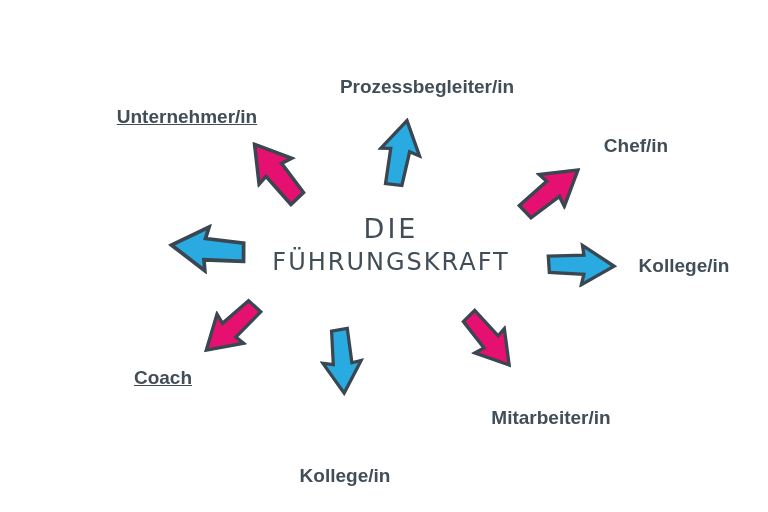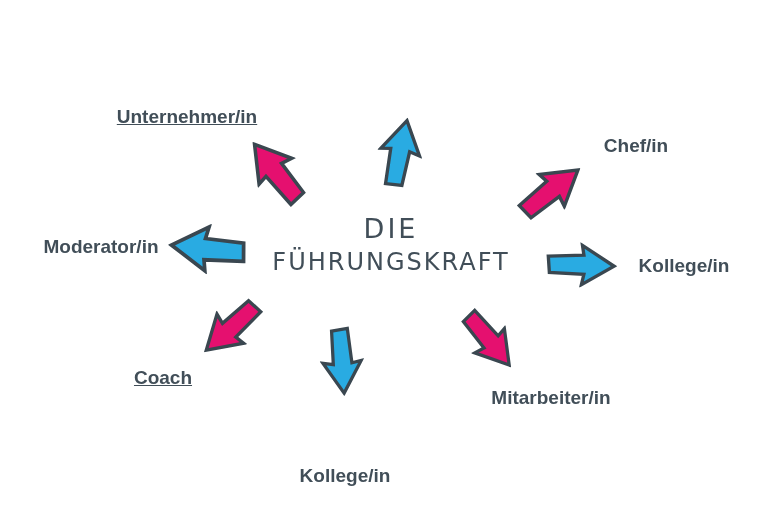--- a/index.html
+++ b/index.html
@@ -21,21 +21,21 @@
     position:absolute;transform:translate(-50%,-50%);
     font-weight:700;font-size:19px;color:var(--text);white-space:nowrap;
   }
   #label-unternehmer{left:187px;top:117px;text-decoration:underline;}
   #label-prozessbegleiter{left:427px;top:87px;}
   #label-chef{left:636px;top:146px;}
   #label-moderator{left:101px;top:247px;}
   #label-experte{left:684px;top:266px;}
   #label-coach{left:163px;top:378px;text-decoration:underline;}
   #label-kollege{left:345px;top:429px;margin-top:47px;}
-  #label-mitarbeiter{left:551px;top:398px;}
+  #label-mitarbeiter{left:551px;top:418px;}
   
   .arrow{position:absolute;transform:translate(-50%,-50%) rotate(var(--r,0deg));}
   .arrow svg{display:block;width:100%;height:auto;}
   .arrow path{stroke:var(--outline);stroke-width:3.5;stroke-linejoin:miter;}
   .arrow-pink path{fill:var(--pink);}
   .arrow-blue path{fill:var(--blue);}
   #arrow-unternehmer{left:276px;top:172px;width:76px;--r:-127deg;}
   #arrow-prozessbegleiter{left:400px;top:153px;width:72px;--r:-77deg;}
   #arrow-chef{left:551px;top:191px;width:74px;--r:-37deg;}
   #arrow-moderator{left:208px;top:249px;width:80px;--r:187deg;}
@@ -48,22 +48,22 @@
 <body>
 
 <div id="canvas">
 
   <div id="title">
     <div class="title-line1">DIE</div>
     <div class="title-line2">FÜHRUNGSKRAFT</div>
   </div>
 
   <div class="role-label" id="label-unternehmer">Unternehmer/in</div>
+  <div class="role-label" id="label-prozessbegleiter">Prozessbegleiter/in</div>
   <div class="role-label" id="label-chef">Chef/in</div>
-  <div class="role-label" id="label-moderator">Moderator/in</div>
   <div class="role-label" id="label-experte">Kollege/in</div>
   <div class="role-label" id="label-coach">Coach</div>
   <div class="role-label" id="label-kollege">Kollege/in</div>
   <div class="role-label" id="label-mitarbeiter">Mitarbeiter/in</div>
 
   <div class="arrow arrow-pink" id="arrow-unternehmer">
     <svg viewBox="0 0 75 47" xmlns="http://www.w3.org/2000/svg">
         <path d="M3 16 L40 13 L38 3 L72 23 L39 44 L41 33 L5 33 Z"></path>
       </svg>
   </div>

